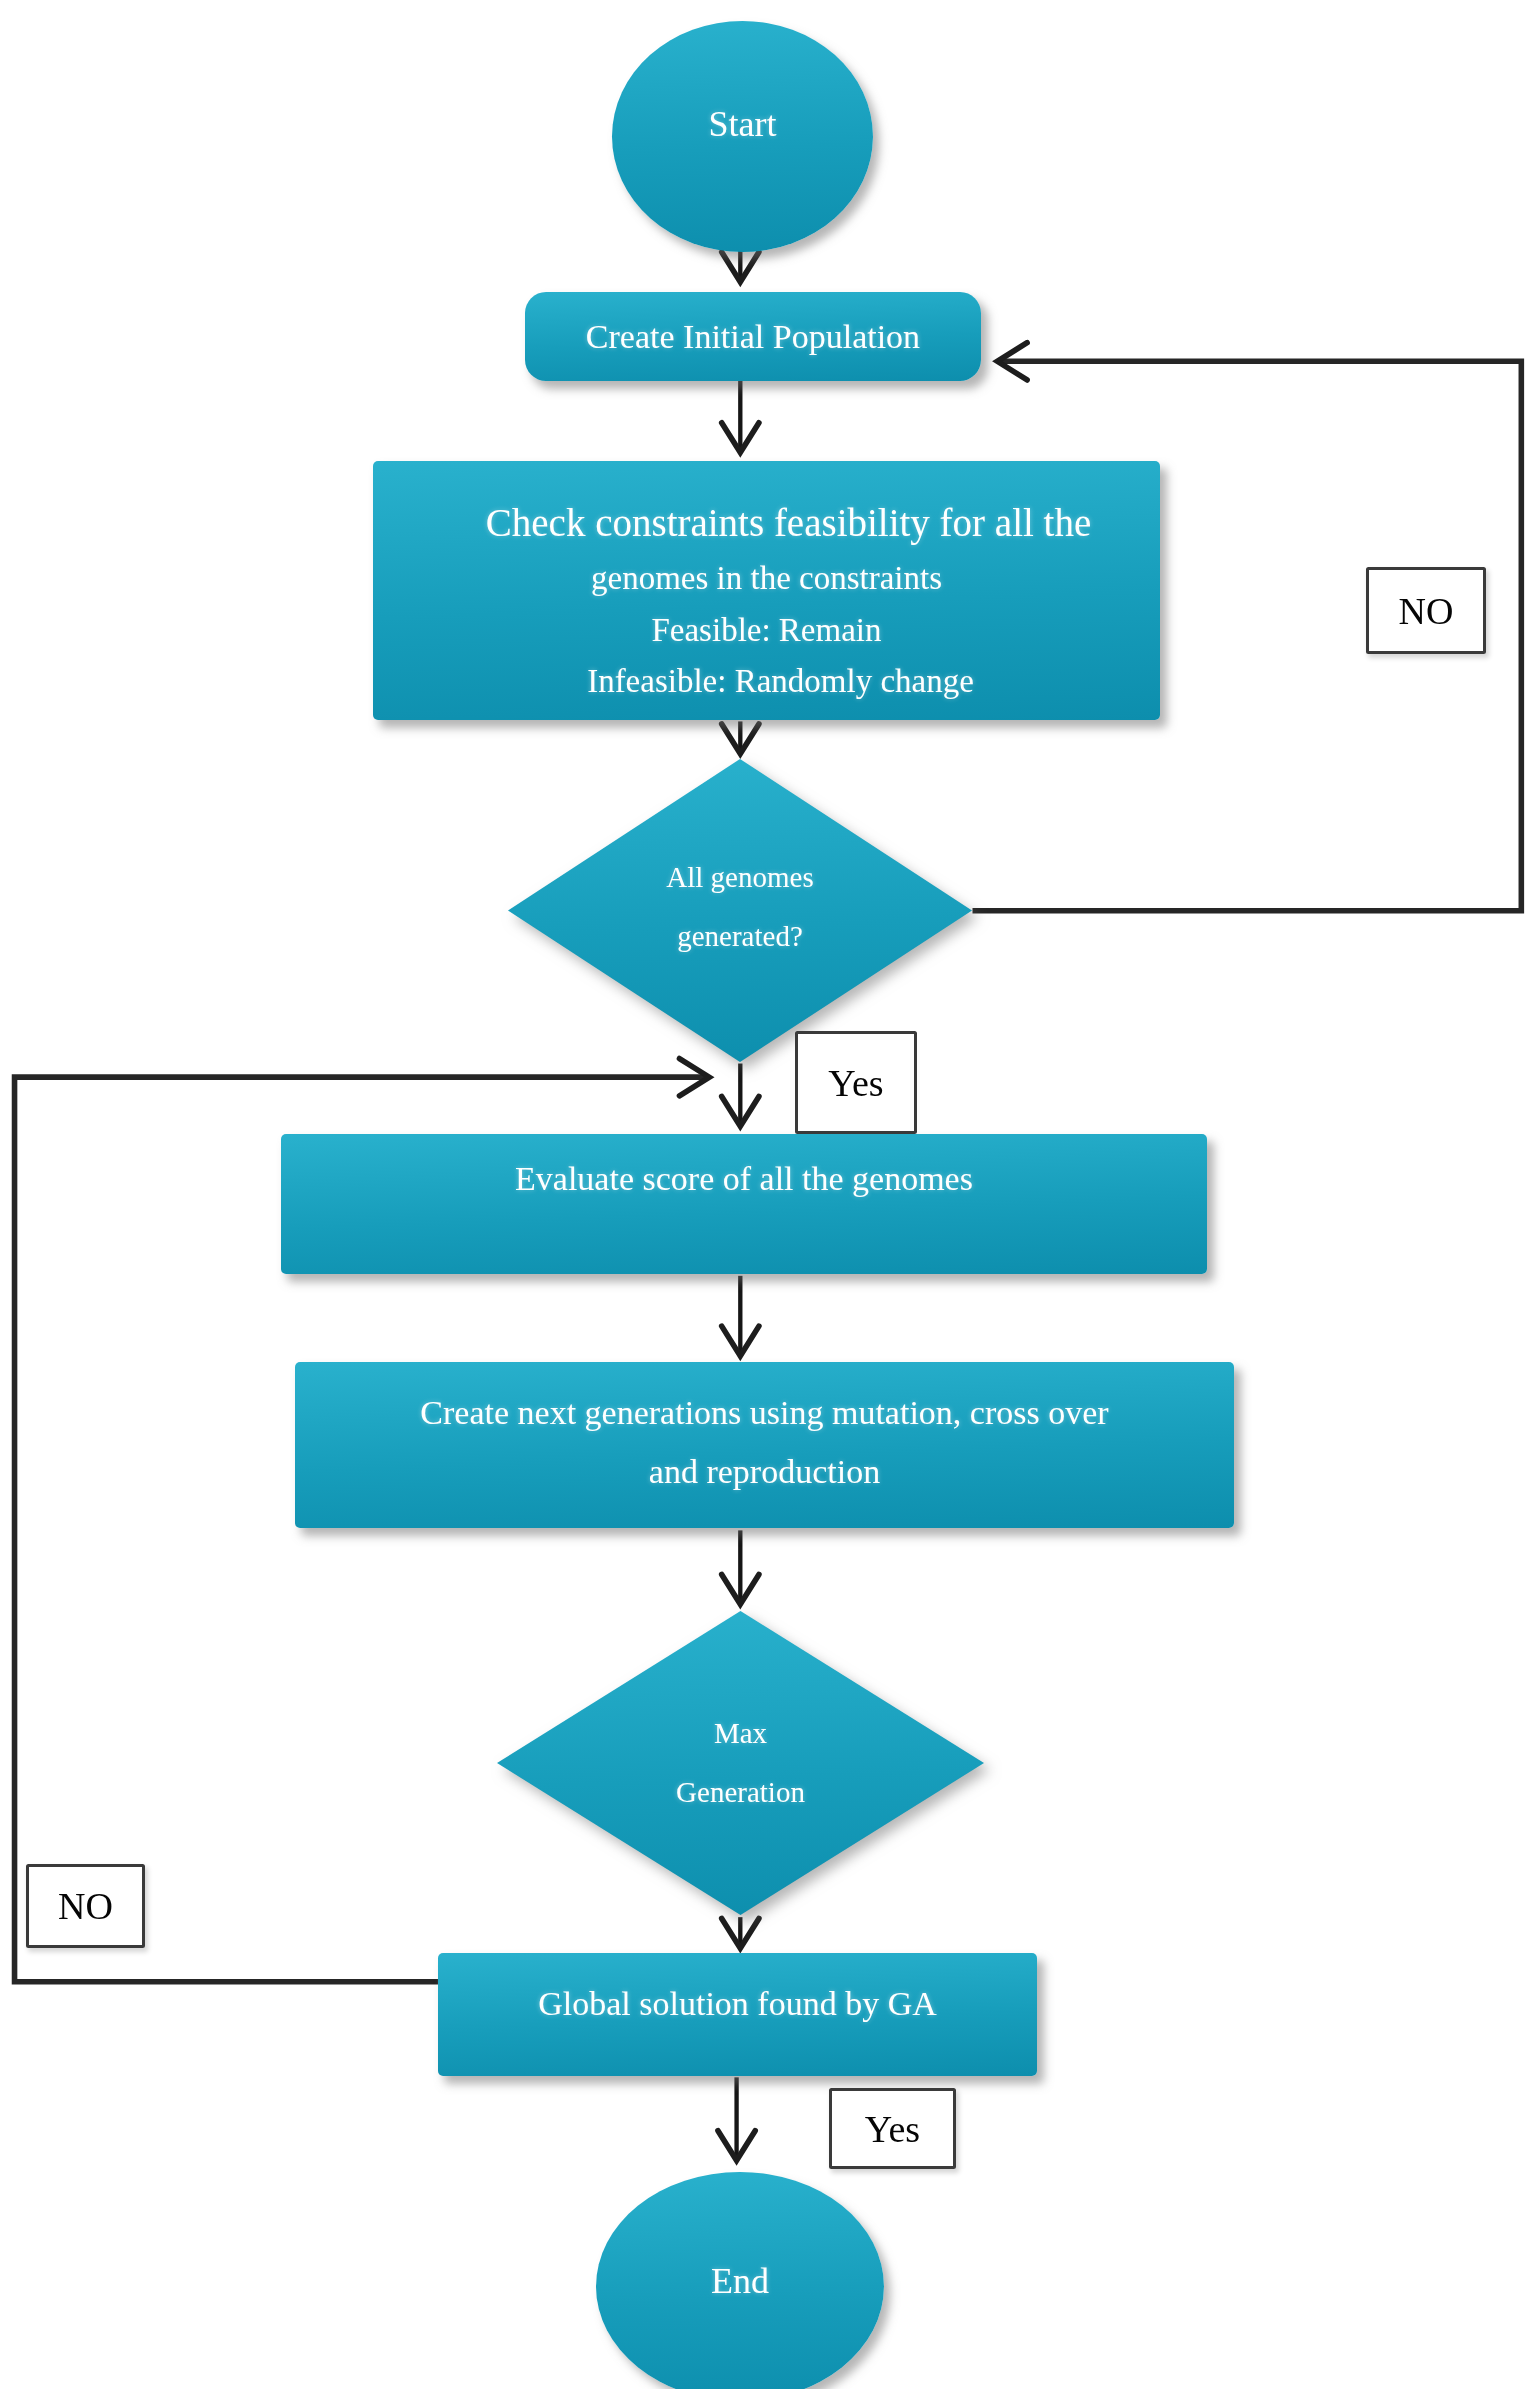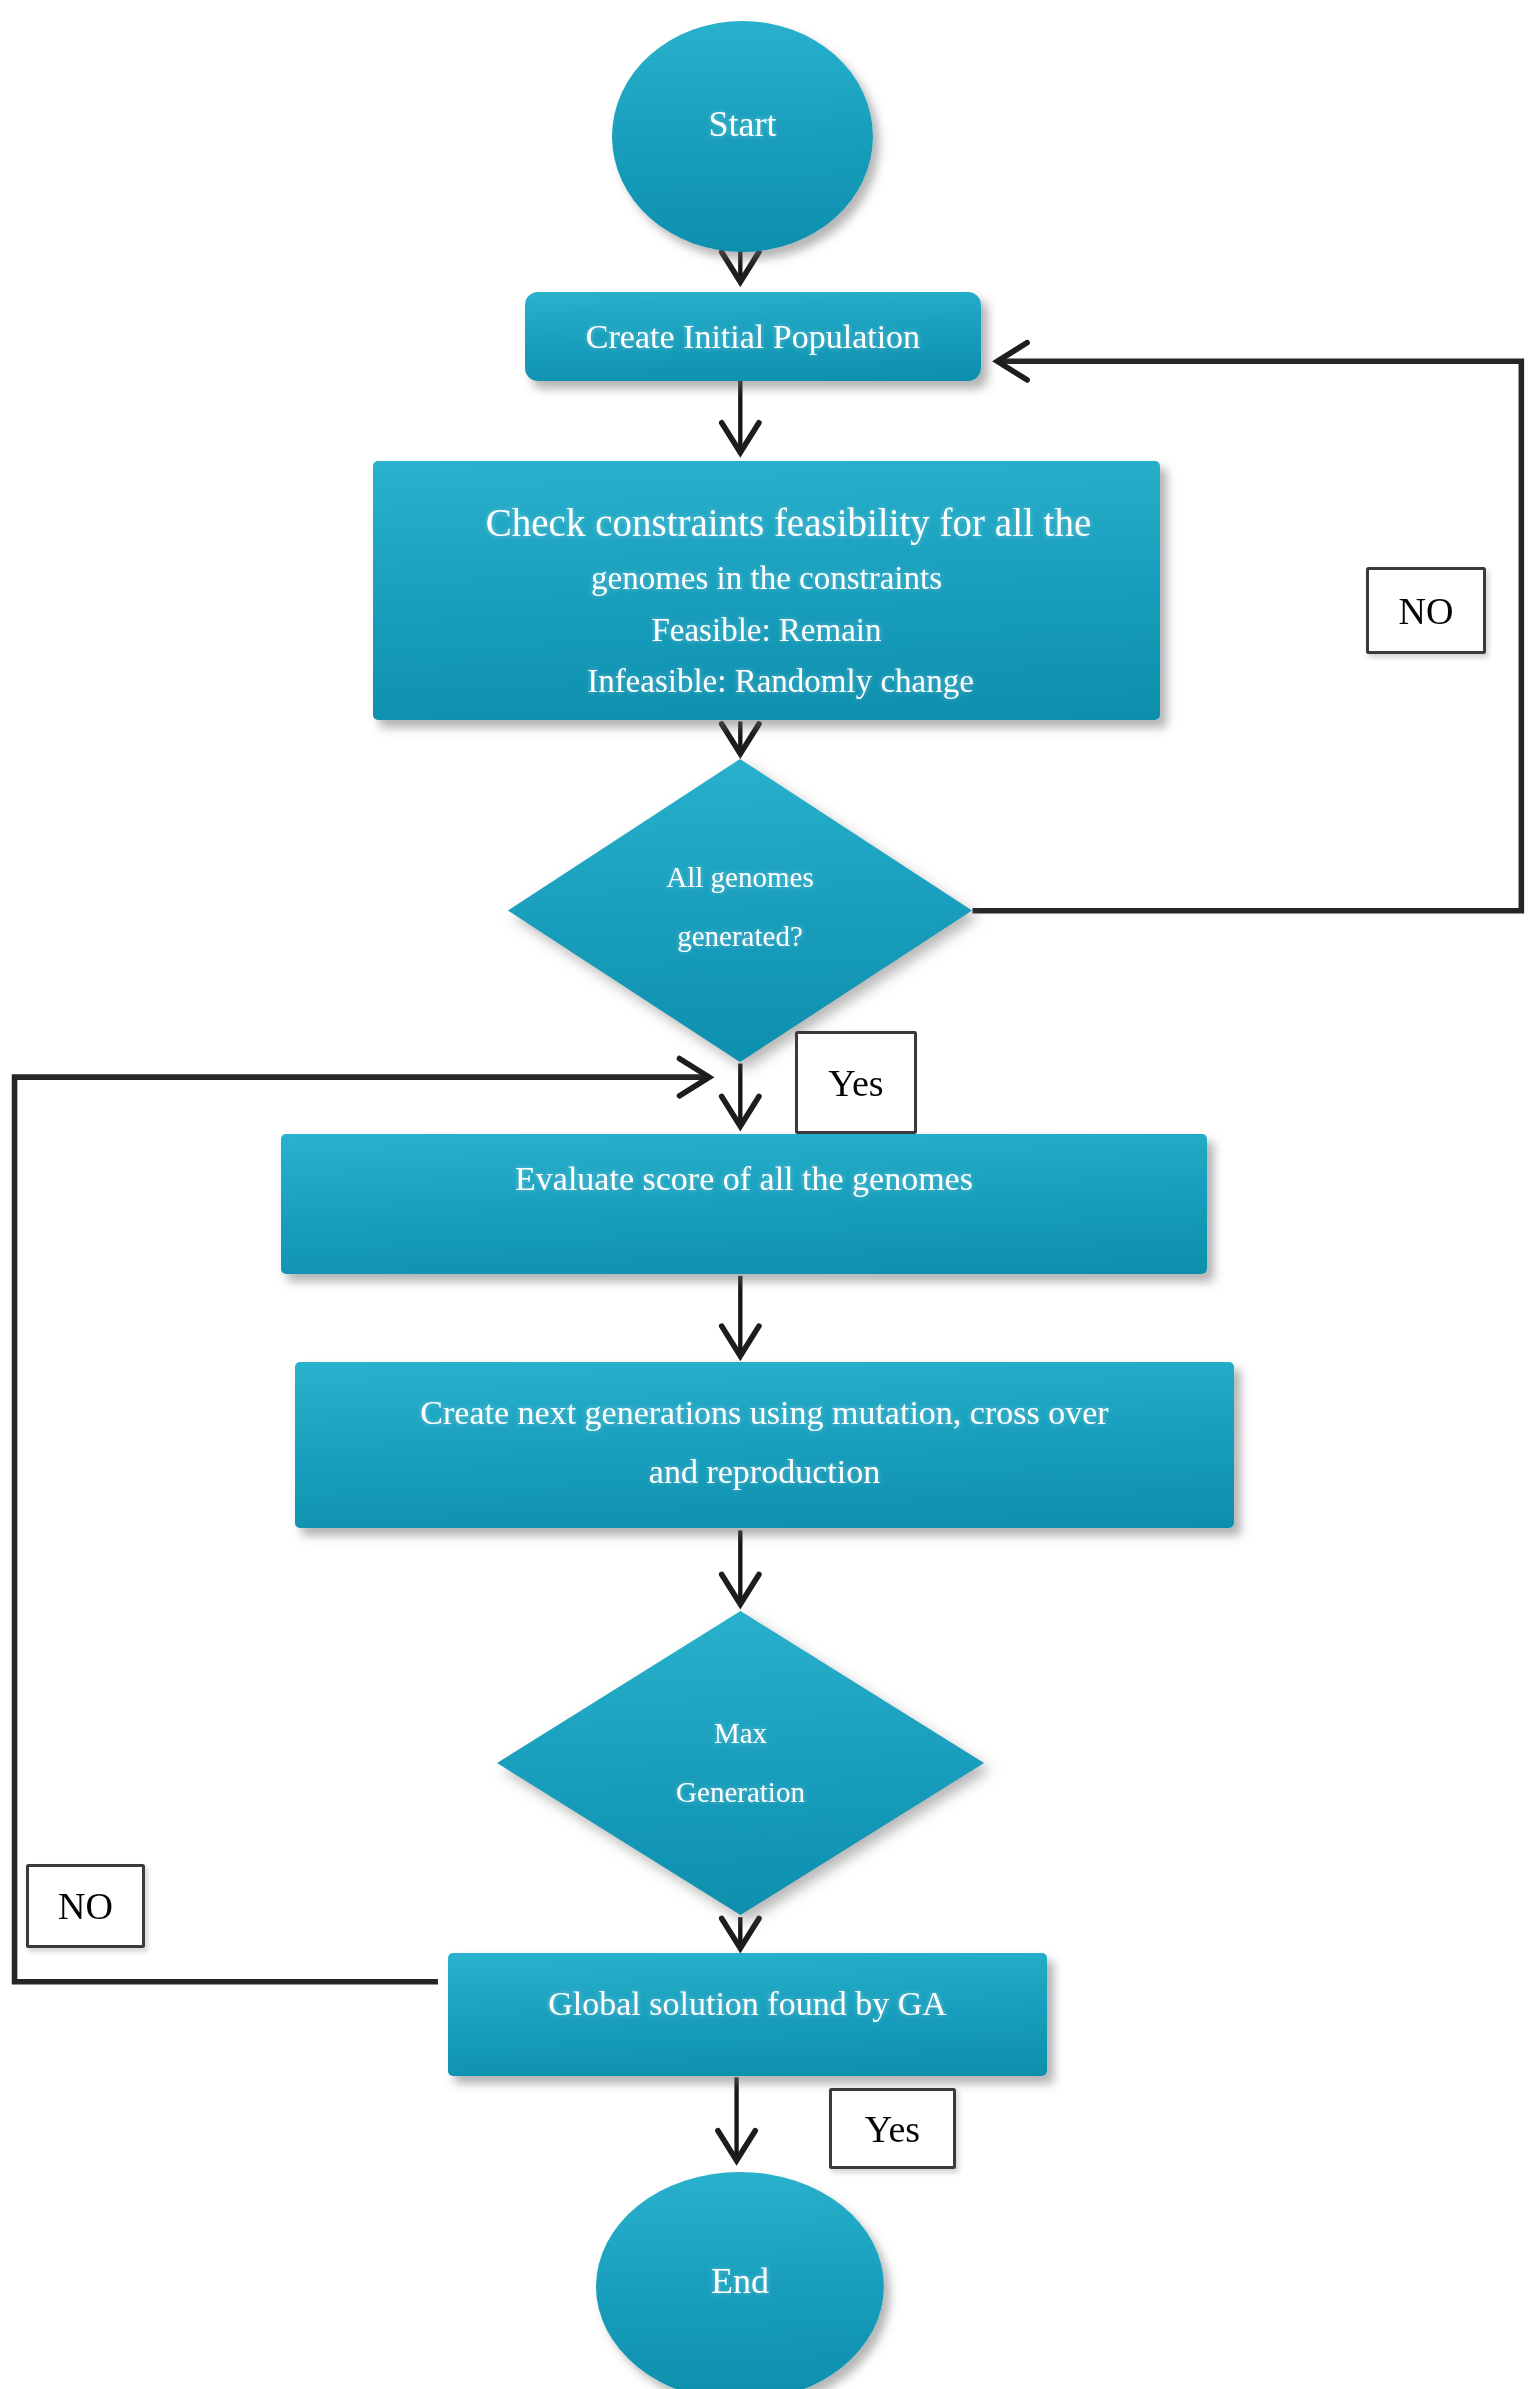--- a/index.html
+++ b/index.html
@@ -14,21 +14,21 @@
   .node{
     position:absolute;
     display:flex;flex-direction:column;align-items:center;justify-content:center;
     background:linear-gradient(178deg,#29b1cd 0%,#179dbb 55%,#0d8ead 100%);
     color:#ffffff;
     text-align:center;
     box-shadow:6.2px 7.5px 10px rgba(110,110,110,.5);
     text-shadow:0 0 5.6px rgba(255,255,255,.38);
   }
   .ellipse{border-radius:50%;}
-  .rounded{border-radius:13px;}
+  .rounded{border-radius:21px;}
   .rect{border-radius:5px;}
   .node-text{font-size:34px;line-height:1.5;}
   .node-text-sm{font-size:29px;line-height:2.05;}
   
   .diamond-wrap{position:absolute;filter:drop-shadow(6.2px 7.5px 6.2px rgba(110,110,110,.5));}
   .diamond{
     width:100%;height:100%;
     clip-path:polygon(50% 0%,100% 50%,50% 100%,0% 50%);
     background:linear-gradient(178deg,#29b1cd 0%,#179dbb 55%,#0d8ead 100%);
     display:flex;flex-direction:column;align-items:center;justify-content:center;
@@ -118,21 +118,21 @@
     <div class="diamond">
       <div class="node-text-sm">Max</div>
       <div class="node-text-sm">Generation</div>
     </div>
   </div>
 
   <div class="tag" style="left:26px;top:1864px;width:119px;height:84px;">
     <span>NO</span>
   </div>
 
-  <div class="node rect" style="left:448px;top:1953px;width:599px;height:123px;justify-content:flex-start;padding-top:25px;box-sizing:border-box;">
+  <div class="node rect" style="left:438px;top:1953px;width:599px;height:123px;justify-content:flex-start;padding-top:25px;box-sizing:border-box;">
     <div class="node-text">Global solution found by GA</div>
   </div>
 
   <div class="tag" style="left:829px;top:2088px;width:127px;height:81px;">
     <span>Yes</span>
   </div>
 
   <div class="node ellipse" style="left:596px;top:2172px;width:288px;height:217px;padding-bottom:12.4px;">
     <div class="node-text" style="font-size:36px;">End</div>
   </div>

